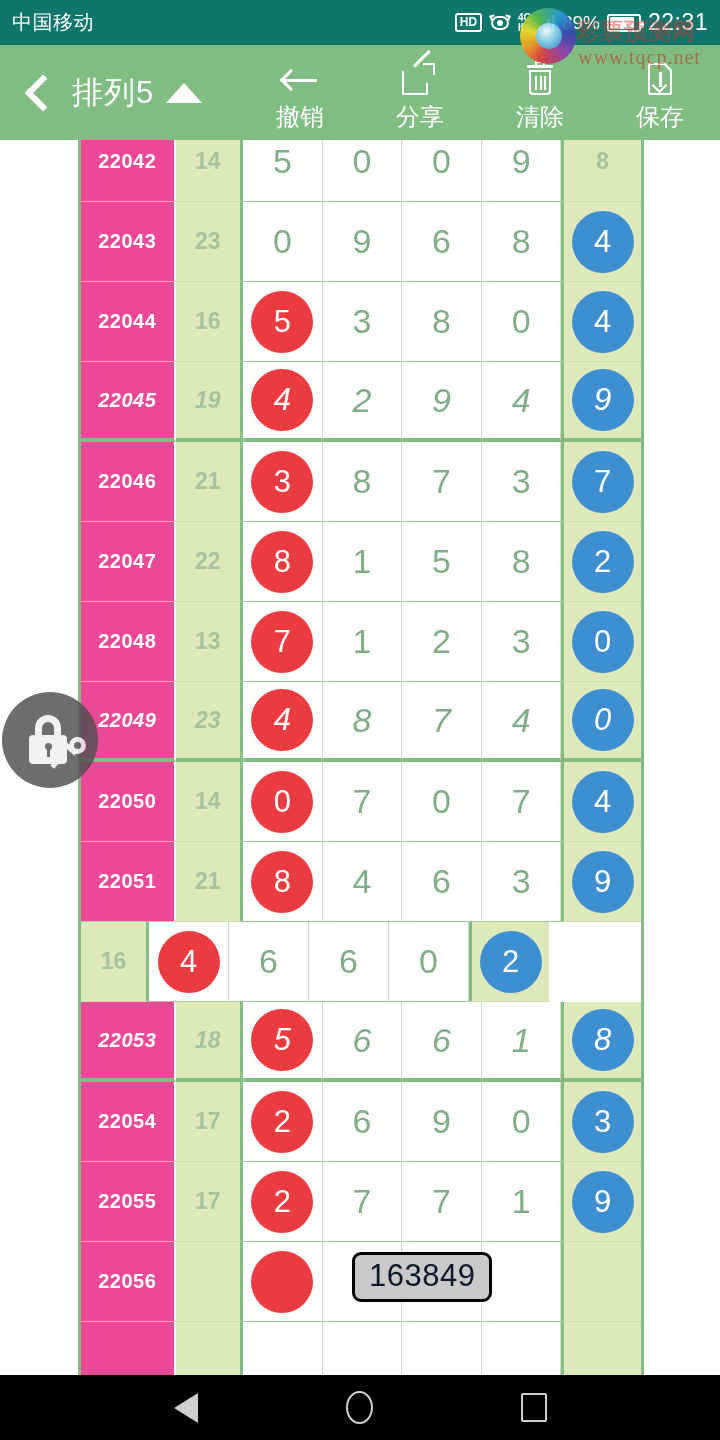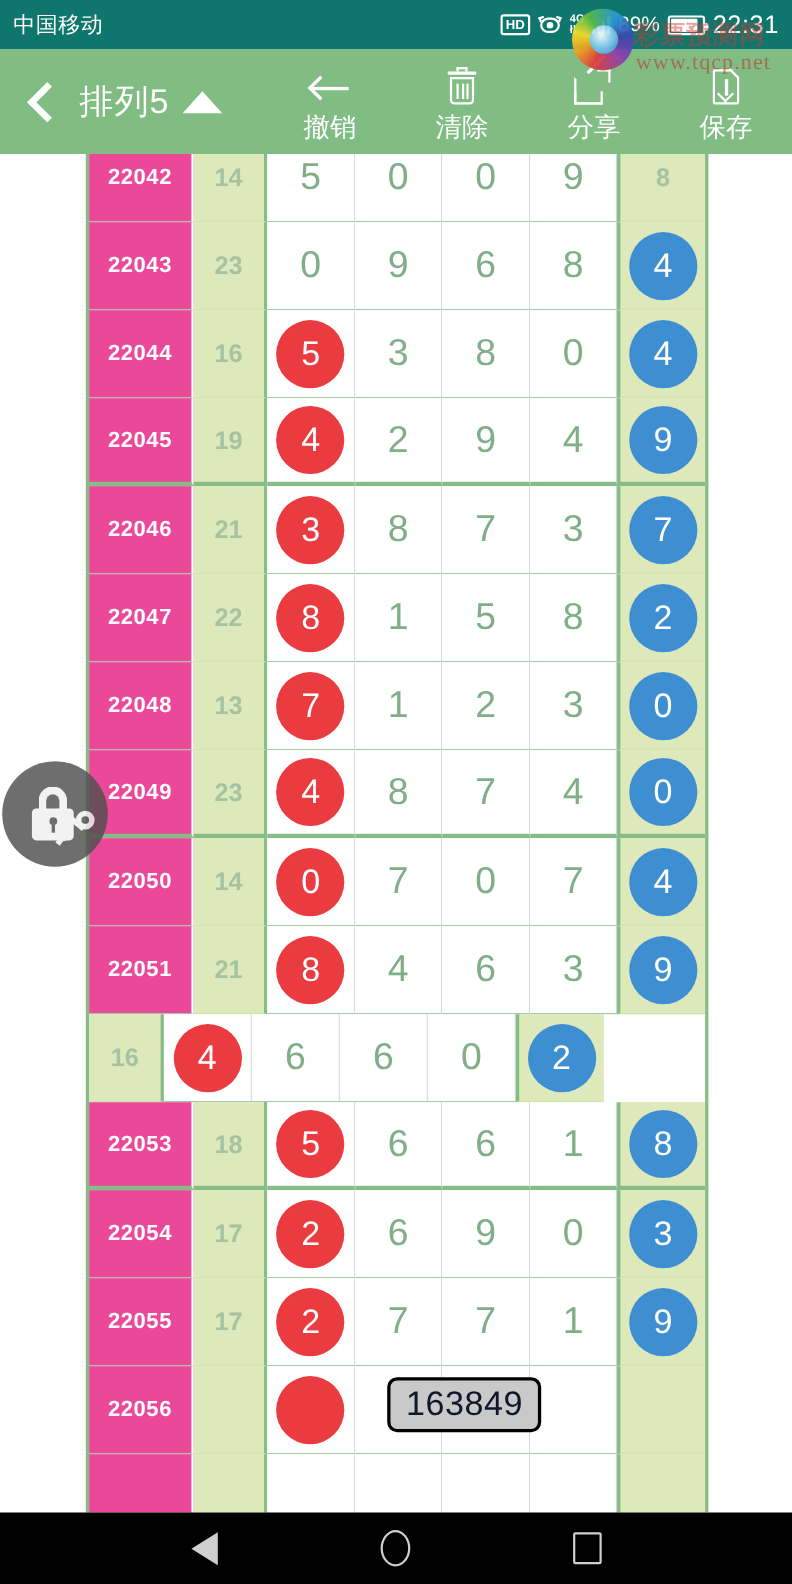--- a/index.html
+++ b/index.html
@@ -151,21 +151,21 @@
   }
   .num{ font-size:34px; color:#7fae87; font-weight:500; }
   .num-sm{ font-size:23px; color:#a5c3a0; font-weight:bold; }
   .ball{
     width:62px; height:62px; border-radius:50%;
     display:flex; align-items:center; justify-content:center;
     color:#ffffff; font-size:31px; font-weight:500;
   }
   .ball-red{ background:#ea3b41; }
   .ball-blue{ background:#3d8fd1; }
-  .row-sep{ border-bottom-width:4px; border-bottom-color:#85bd86; }
+  .row-sep{ border-bottom-width:4px; border-bottom-color:#85bd86;font-style:italic; }
   .grid-right-edge{
     position:absolute; left:641px; top:0; width:3px; height:1235px; background:#85bd86;
   }
 
   
   .tooltip{
     position:absolute; left:352px; top:1252px; z-index:30;
     background:#c9c9c9; border:3px solid #000; border-radius:9px;
     padding:3px 14px 5px; font-size:31px; color:#0f172a;
     letter-spacing:.5px;
@@ -255,39 +255,39 @@
   </div>
   <div class="tools">
     <div class="tool">
       <span class="ic ic-undo">
           <span class="shaft"></span>
           <span class="head"></span>
         </span>
       <span class="lbl">撤销</span>
     </div>
     <div class="tool">
+      <span class="ic ic-share">
+        <span class="box"></span>
+          <span class="box2"></span>
+          <span class="arr"></span>
+          <span class="arrh"></span>
+      </span>
+      <span class="lbl">分享</span>
+    </div>
+    <div class="tool">
       <span class="ic ic-trash">
         <span class="tab"></span>
           <span class="lid"></span>
         <span class="can">
             <i></i>
             <i></i>
             <i></i>
           </span>
       </span>
       <span class="lbl">清除</span>
-    </div>
-    <div class="tool">
-      <span class="ic ic-share">
-        <span class="box"></span>
-          <span class="box2"></span>
-          <span class="arr"></span>
-          <span class="arrh"></span>
-      </span>
-      <span class="lbl">分享</span>
     </div>
     <div class="tool">
       <span class="ic ic-save">
         <span class="doc"></span>
           <span class="fold"></span>
           <span class="foldl"></span>
         <span class="dn"></span>
           <span class="dnh"></span>
       </span>
       <span class="lbl">保存</span>

